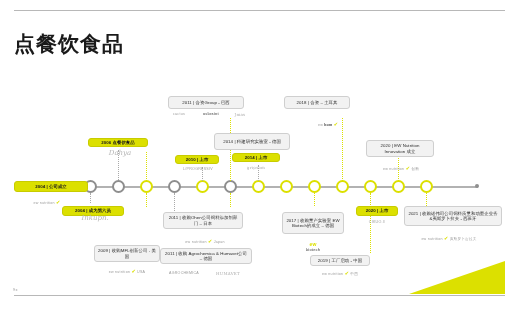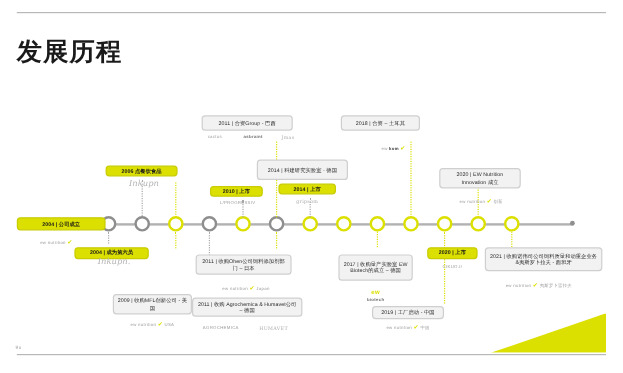--- a/index.html
+++ b/index.html
@@ -79,21 +79,21 @@
 </style>
 </head>
 <body>
 
 <div class="slide">
 
   <div class="rule-top"></div>
   <div class="rule-bottom"></div>
   <div class="corner-mark">9x</div>
 
-  <div class="title">发展历程</div>
+  <div class="title">点餐饮食品</div>
 
   <div class="wedge"></div>
 
   <div class="axis"></div>
   <div class="axis-cap"></div>
 
   <div class="node grey" style="left:84px"></div>
   <div class="node grey" style="left:112px"></div>
   <div class="node yellow" style="left:140px"></div>
   <div class="node grey" style="left:168px"></div>
@@ -118,21 +118,21 @@
   <div class="conn yellow" style="left:146px;top:193px;height:14px;"></div>
   <div class="conn grey" style="left:90px;top:193px;height:10px;"></div>
   <div class="conn grey" style="left:174px;top:193px;height:22px;"></div>
   <div class="conn yellow" style="left:230px;top:193px;height:14px;"></div>
   <div class="conn yellow" style="left:314px;top:193px;height:13px;"></div>
   <div class="conn yellow" style="left:370px;top:193px;height:60px;"></div>
   <div class="conn yellow" style="left:426px;top:193px;height:13px;"></div>
 
   <div class="card yellow" style="left:88px;top:138px;width:60px;height:9px;">2006 点餐饮食品</div>
 
-  <div class="logo script" style="left:98px;top:150px;width:44px;">Inkupn</div>
+  <div class="logo script" style="left:98px;top:150px;width:44px;">Dahya</div>
 
   <div class="card yellow" style="left:175px;top:155px;width:44px;height:9px;">2010 | 上市</div>
   <div class="logo" style="left:176px;top:168px;width:44px;">L/PROGRESSIV</div>
 
   <div class="card grey" style="left:168px;top:96px;width:76px;height:13px;">2011 | 合资Group - 巴西</div>
   <div class="logo" style="left:164px;top:113px;width:30px;">cactus</div>
   <div class="logo bold" style="left:196px;top:113px;width:30px;">asbraint</div>
   <div class="logo serif" style="left:228px;top:113px;width:24px;">Jmas</div>
 
   <div class="card grey" style="left:214px;top:133px;width:76px;height:17px;">2014 | 科建研究实验室 - 德国</div>

